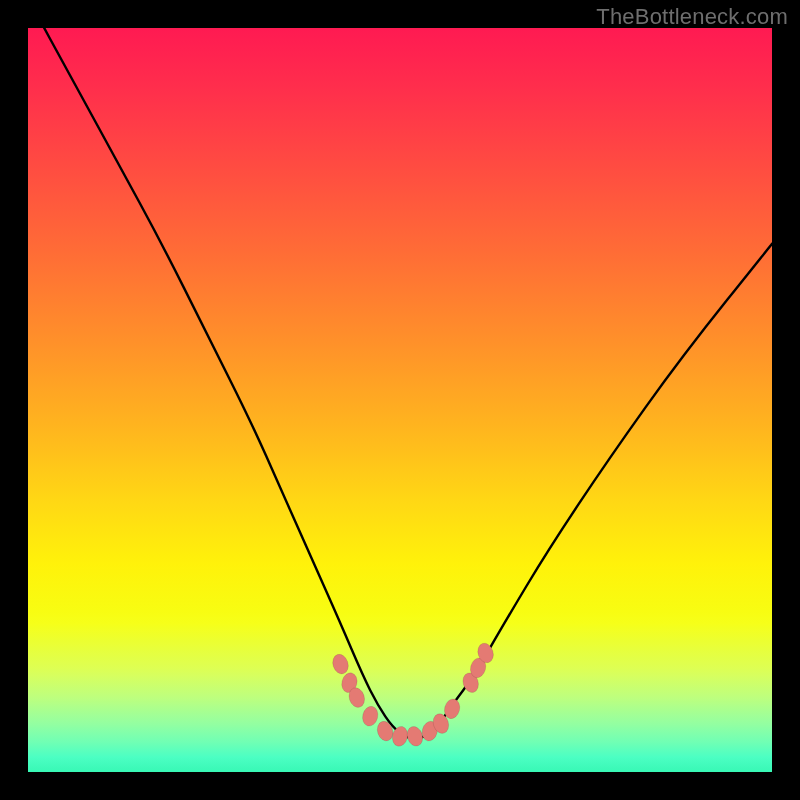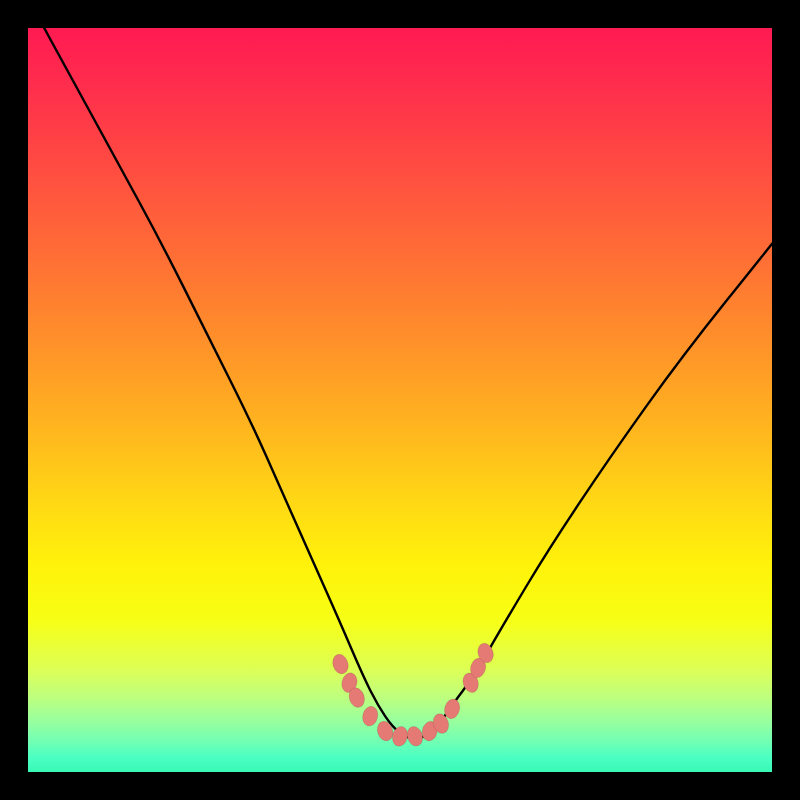--- a/index.html
+++ b/index.html
@@ -83,20 +83,21 @@
   .marker {
     fill: #e47a73;
     stroke: rgba(0,0,0,0.15);
     stroke-width: 0.6;
   }
 </style>
 </head>
 <body>
 
 <div class="frame">
+  <div class="watermark">TheBottleneck.com</div>
 
   <div class="plot-area">
     <div class="bottom-haze"></div>
     <svg class="curve" viewBox="0 0 744 744">
       <path id="curve-path" class="curve-path" d="M 0.0 -29.8 Q 0.0 -29.8 22.3 11.2 Q 44.6 52.1 67.0 93.0 Q 89.3 133.9 111.6 174.8 Q 133.9 215.8 156.2 260.4 Q 178.6 305.0 200.9 349.7 Q 223.2 394.3 238.1 427.8 Q 253.0 461.3 267.8 494.8 Q 282.7 528.2 297.6 561.7 Q 312.5 595.2 323.6 621.2 Q 334.8 647.3 342.2 662.2 Q 349.7 677.0 357.1 688.2 Q 364.6 699.4 372.0 704.9 Q 379.4 710.5 386.9 710.5 Q 394.3 710.5 401.8 704.9 Q 409.2 699.4 416.6 688.2 Q 424.1 677.0 435.2 662.2 Q 446.4 647.3 461.3 621.2 Q 476.2 595.2 498.5 558.0 Q 520.8 520.8 550.6 476.2 Q 580.3 431.5 617.5 379.4 Q 654.7 327.4 699.4 271.6 T 744.0 215.8 "></path>
       <g id="markers-group">
           <g>
             <ellipse cx="312.5" cy="636.1" rx="7.5" ry="10" class="marker" transform="rotate(-18 312.5 636.1)"></ellipse>
           </g>
           <g>

